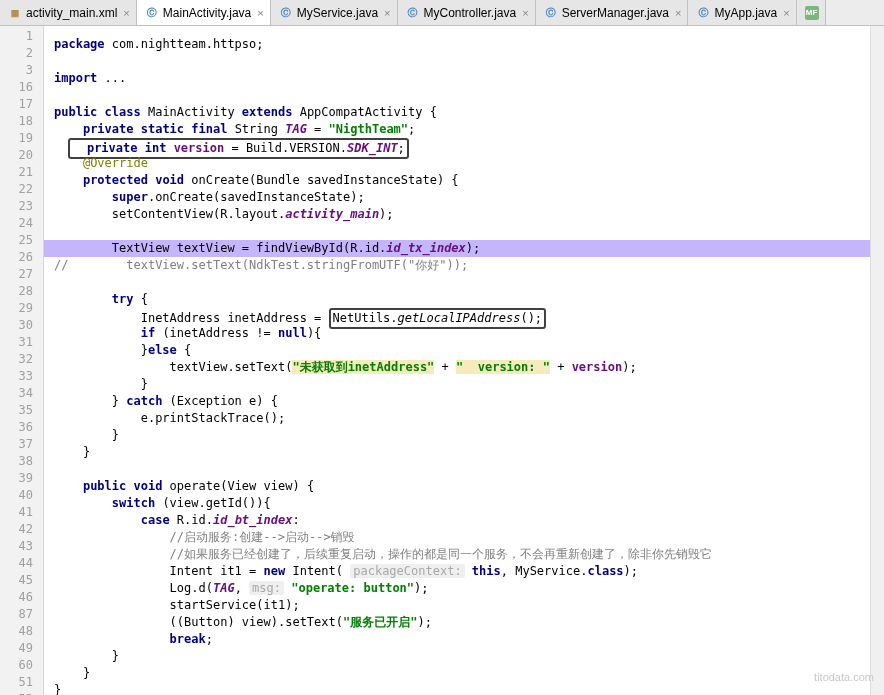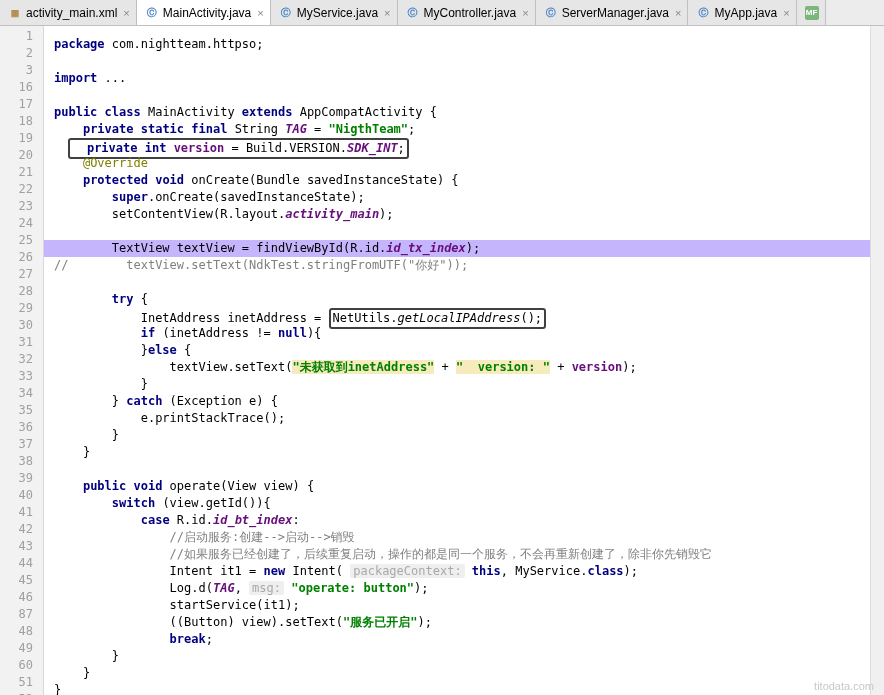--- a/index.html
+++ b/index.html
@@ -82,21 +82,21 @@
   .hint { color: #a9a9a9; background: #efefef; padding: 0 3px; border-radius: 2px; font-style: normal; margin-top: 32px; }
   .box-red {
     border: 2px solid #404040;
     border-radius: 3px;
     padding: 0 2px;
     display: inline-block;
   }
   .warn { background: #f6ebbc; }
   .watermark {
     position: absolute;
-    right: 10px; bottom: 3px;
+    right: 10px; bottom: 12px;
     color: #c8c8c8;
     font-size: 11px;
     font-family: Arial, sans-serif;
   }
   .scrollbar-v {
     position: absolute; right: 0; top: 26px; bottom: 0; width: 14px;
     background: #f0f0f0; border-left: 1px solid #ddd;
   }
 </style>
 </head>

